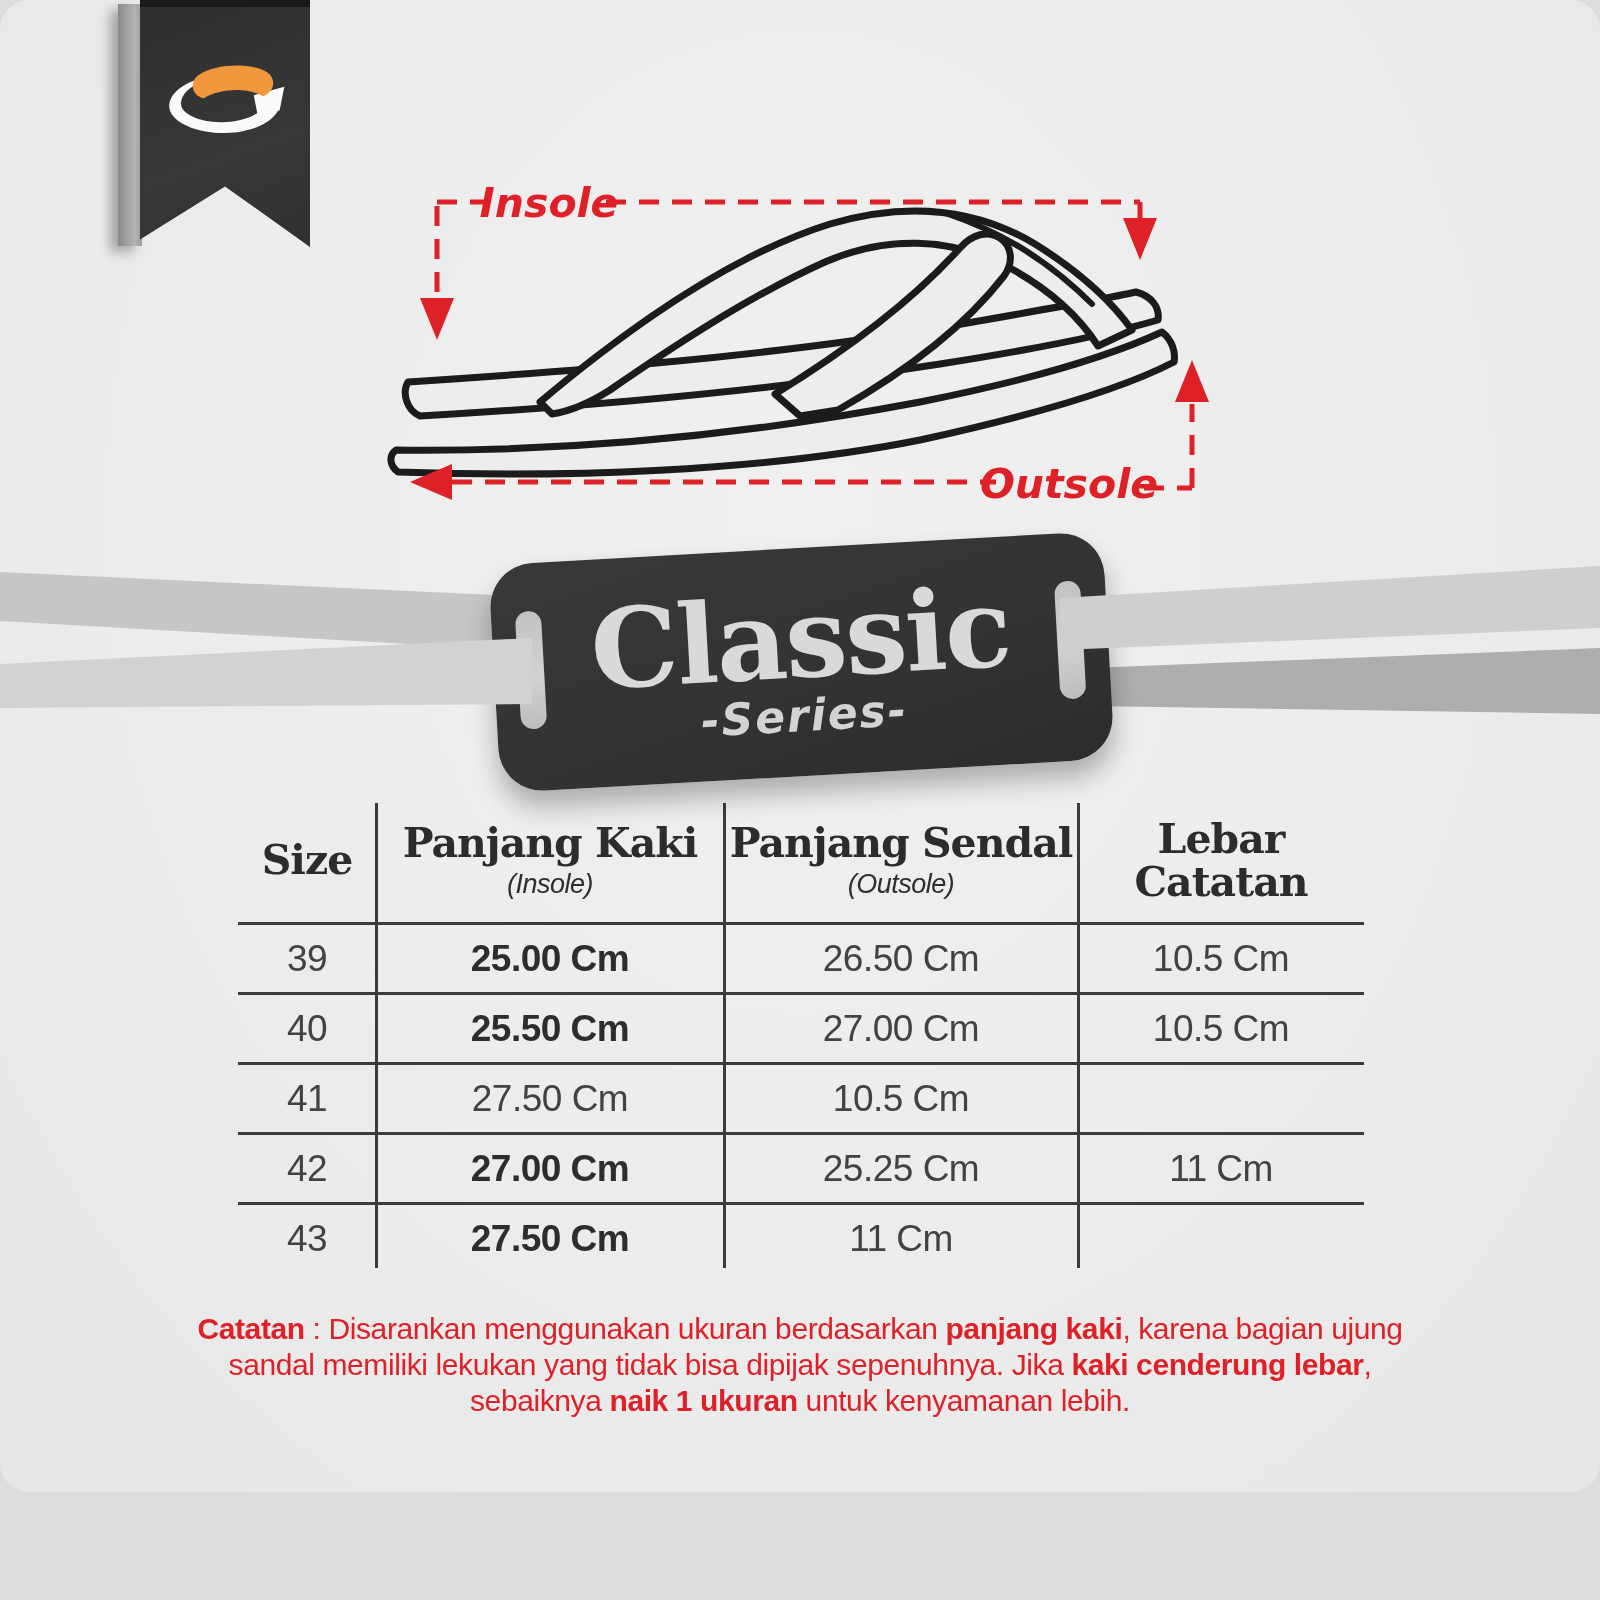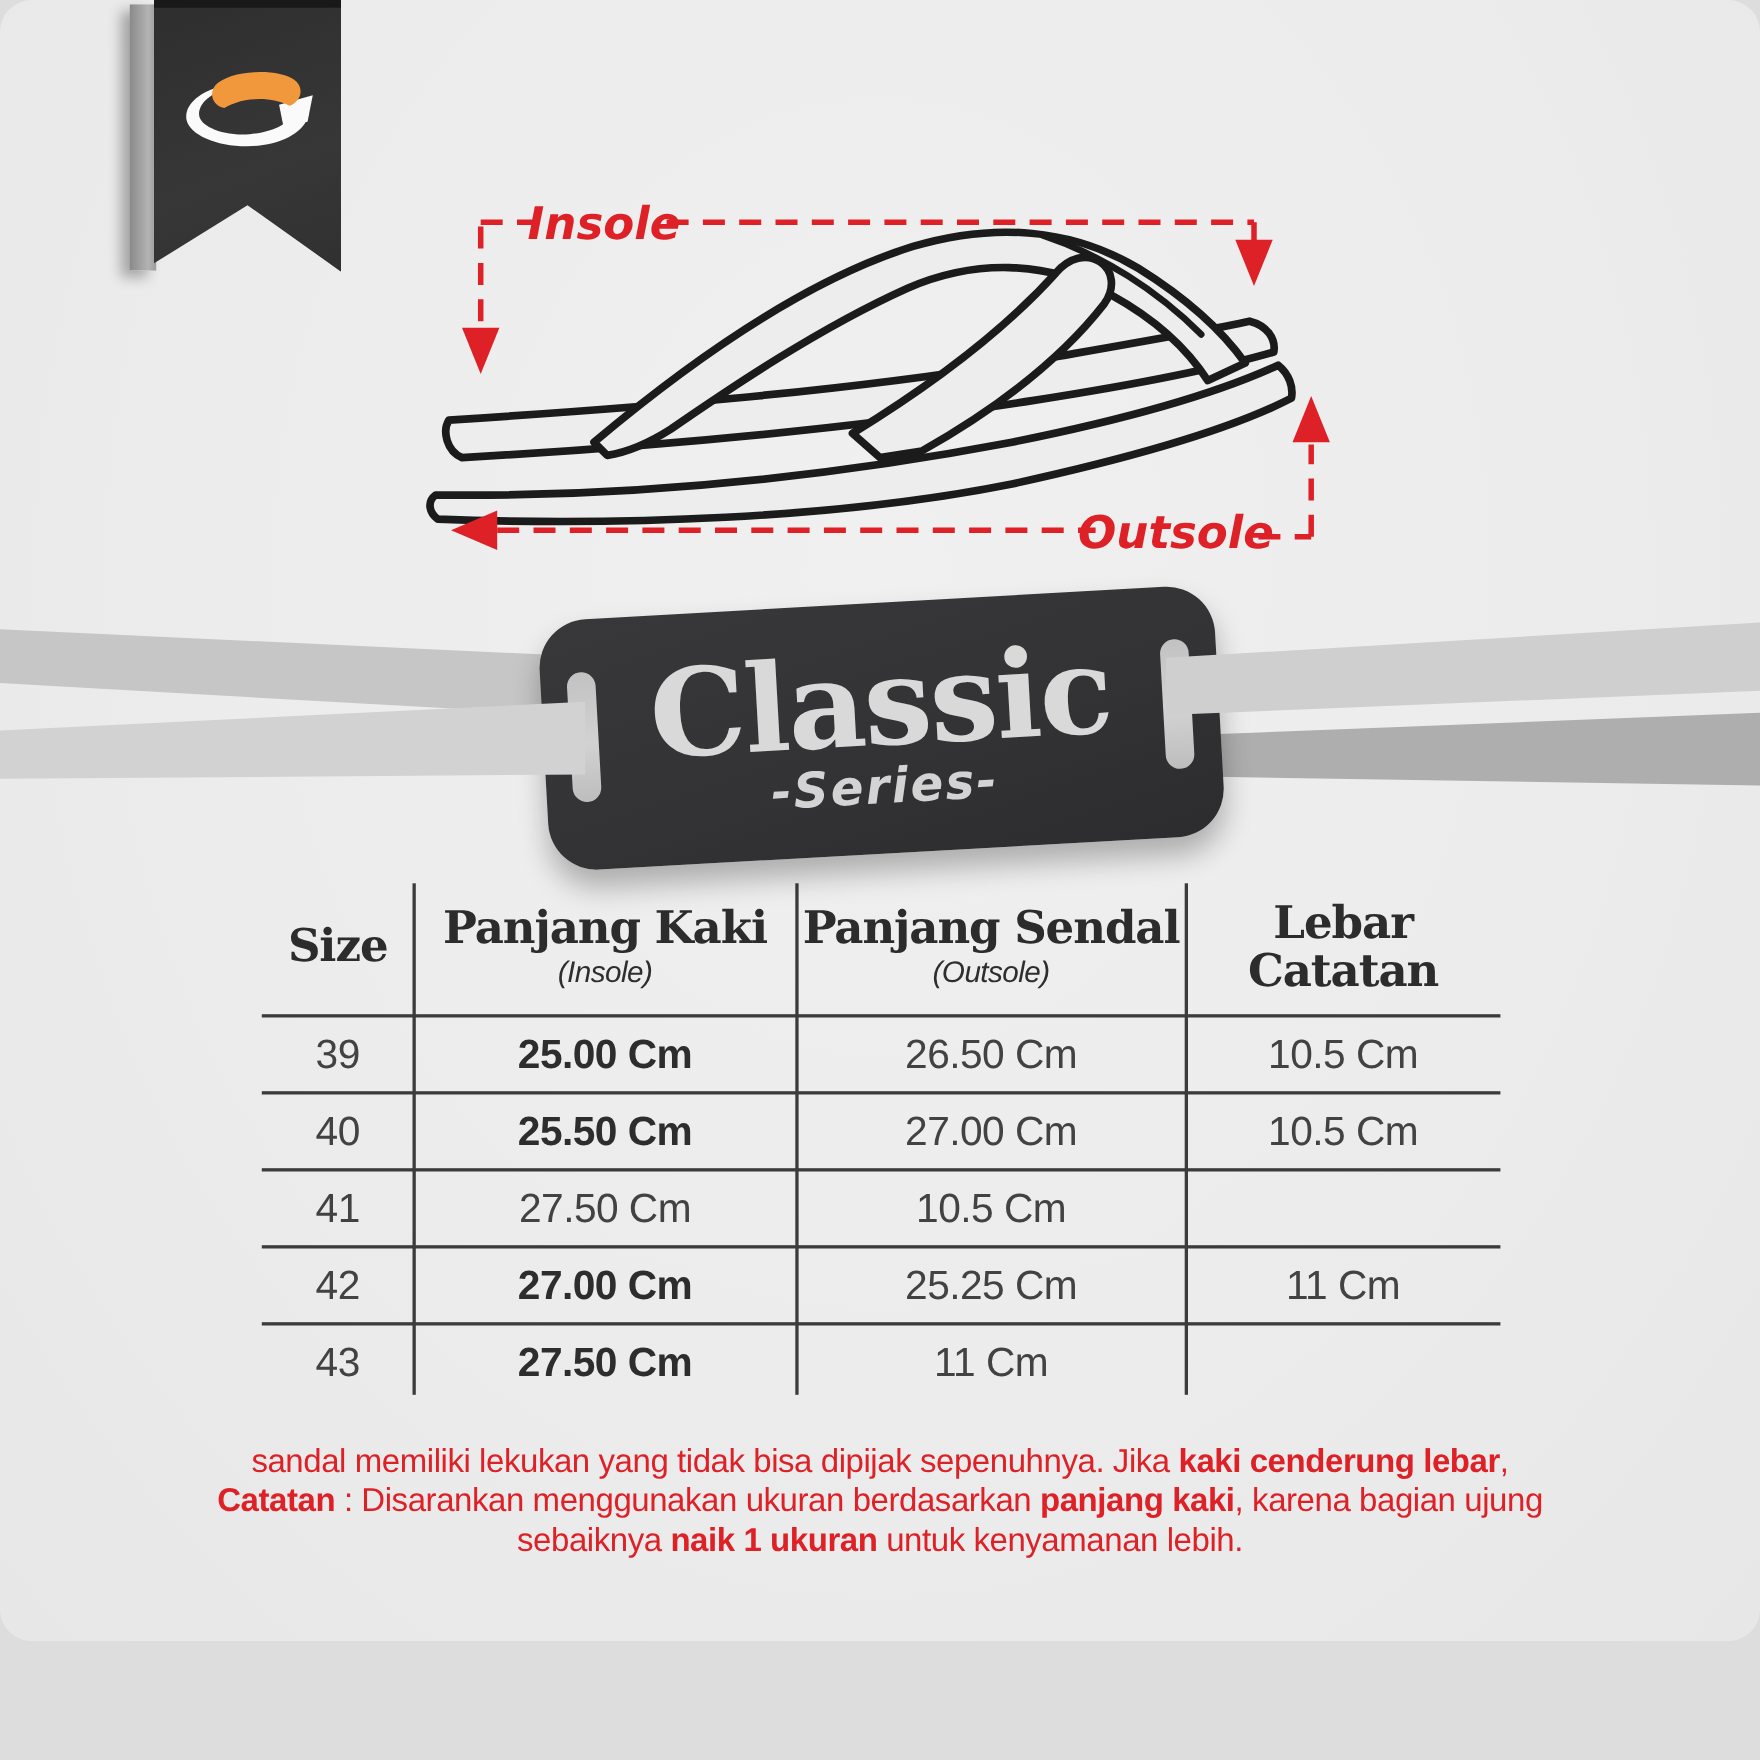--- a/index.html
+++ b/index.html
@@ -218,18 +218,18 @@
       <div class="tcell">11 Cm</div>
     </div>
     <div class="t-row">
       <div class="tcell">43</div>
       <div class="tcell em">27.50 Cm</div>
       <div class="tcell">11 Cm</div>
     </div>
   </div>
 
   <div class="size-note">
+    <div><b>Catatan</b><span> : Disarankan menggunakan ukuran berdasarkan </span><b>panjang kaki</b><span>, karena bagian ujung</span></div>
     <div><span>sandal memiliki lekukan yang tidak bisa dipijak sepenuhnya. Jika </span><b>kaki cenderung lebar</b><span>,</span></div>
-    <div><b>Catatan</b><span> : Disarankan menggunakan ukuran berdasarkan </span><b>panjang kaki</b><span>, karena bagian ujung</span></div>
     <div><span>sebaiknya </span><b>naik 1 ukuran</b><span> untuk kenyamanan lebih.</span></div>
   </div>
 
 </div>
 
 </body></html>

